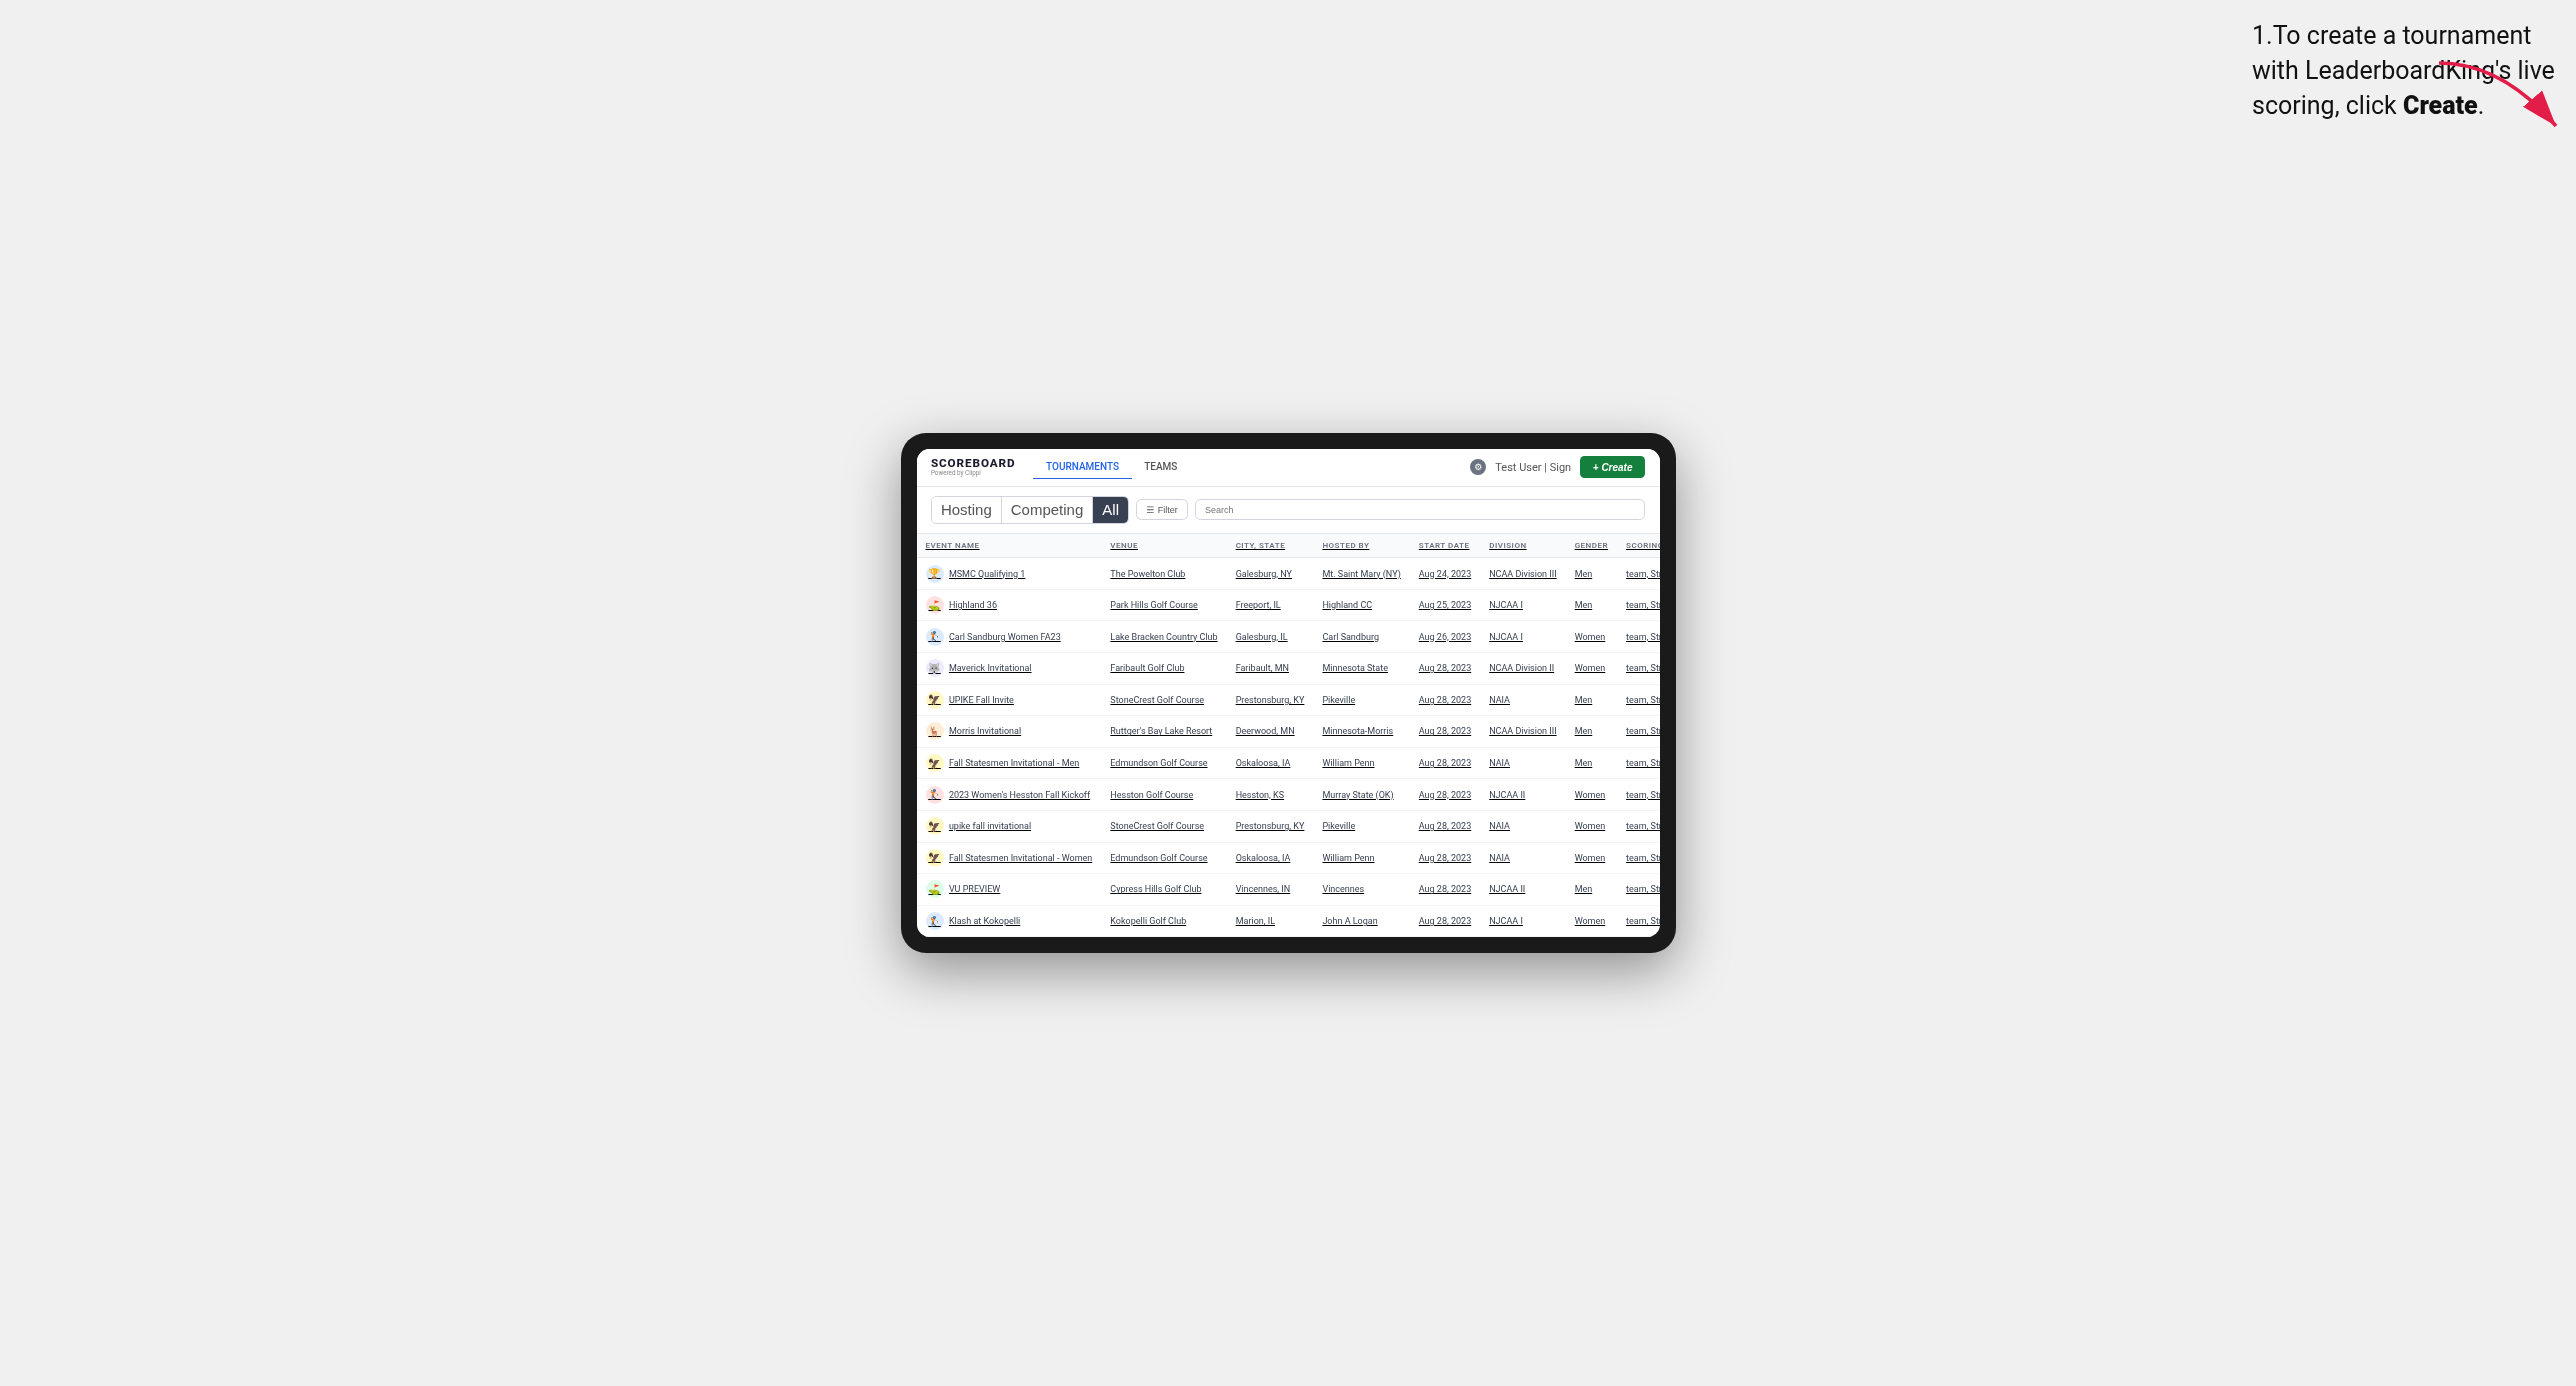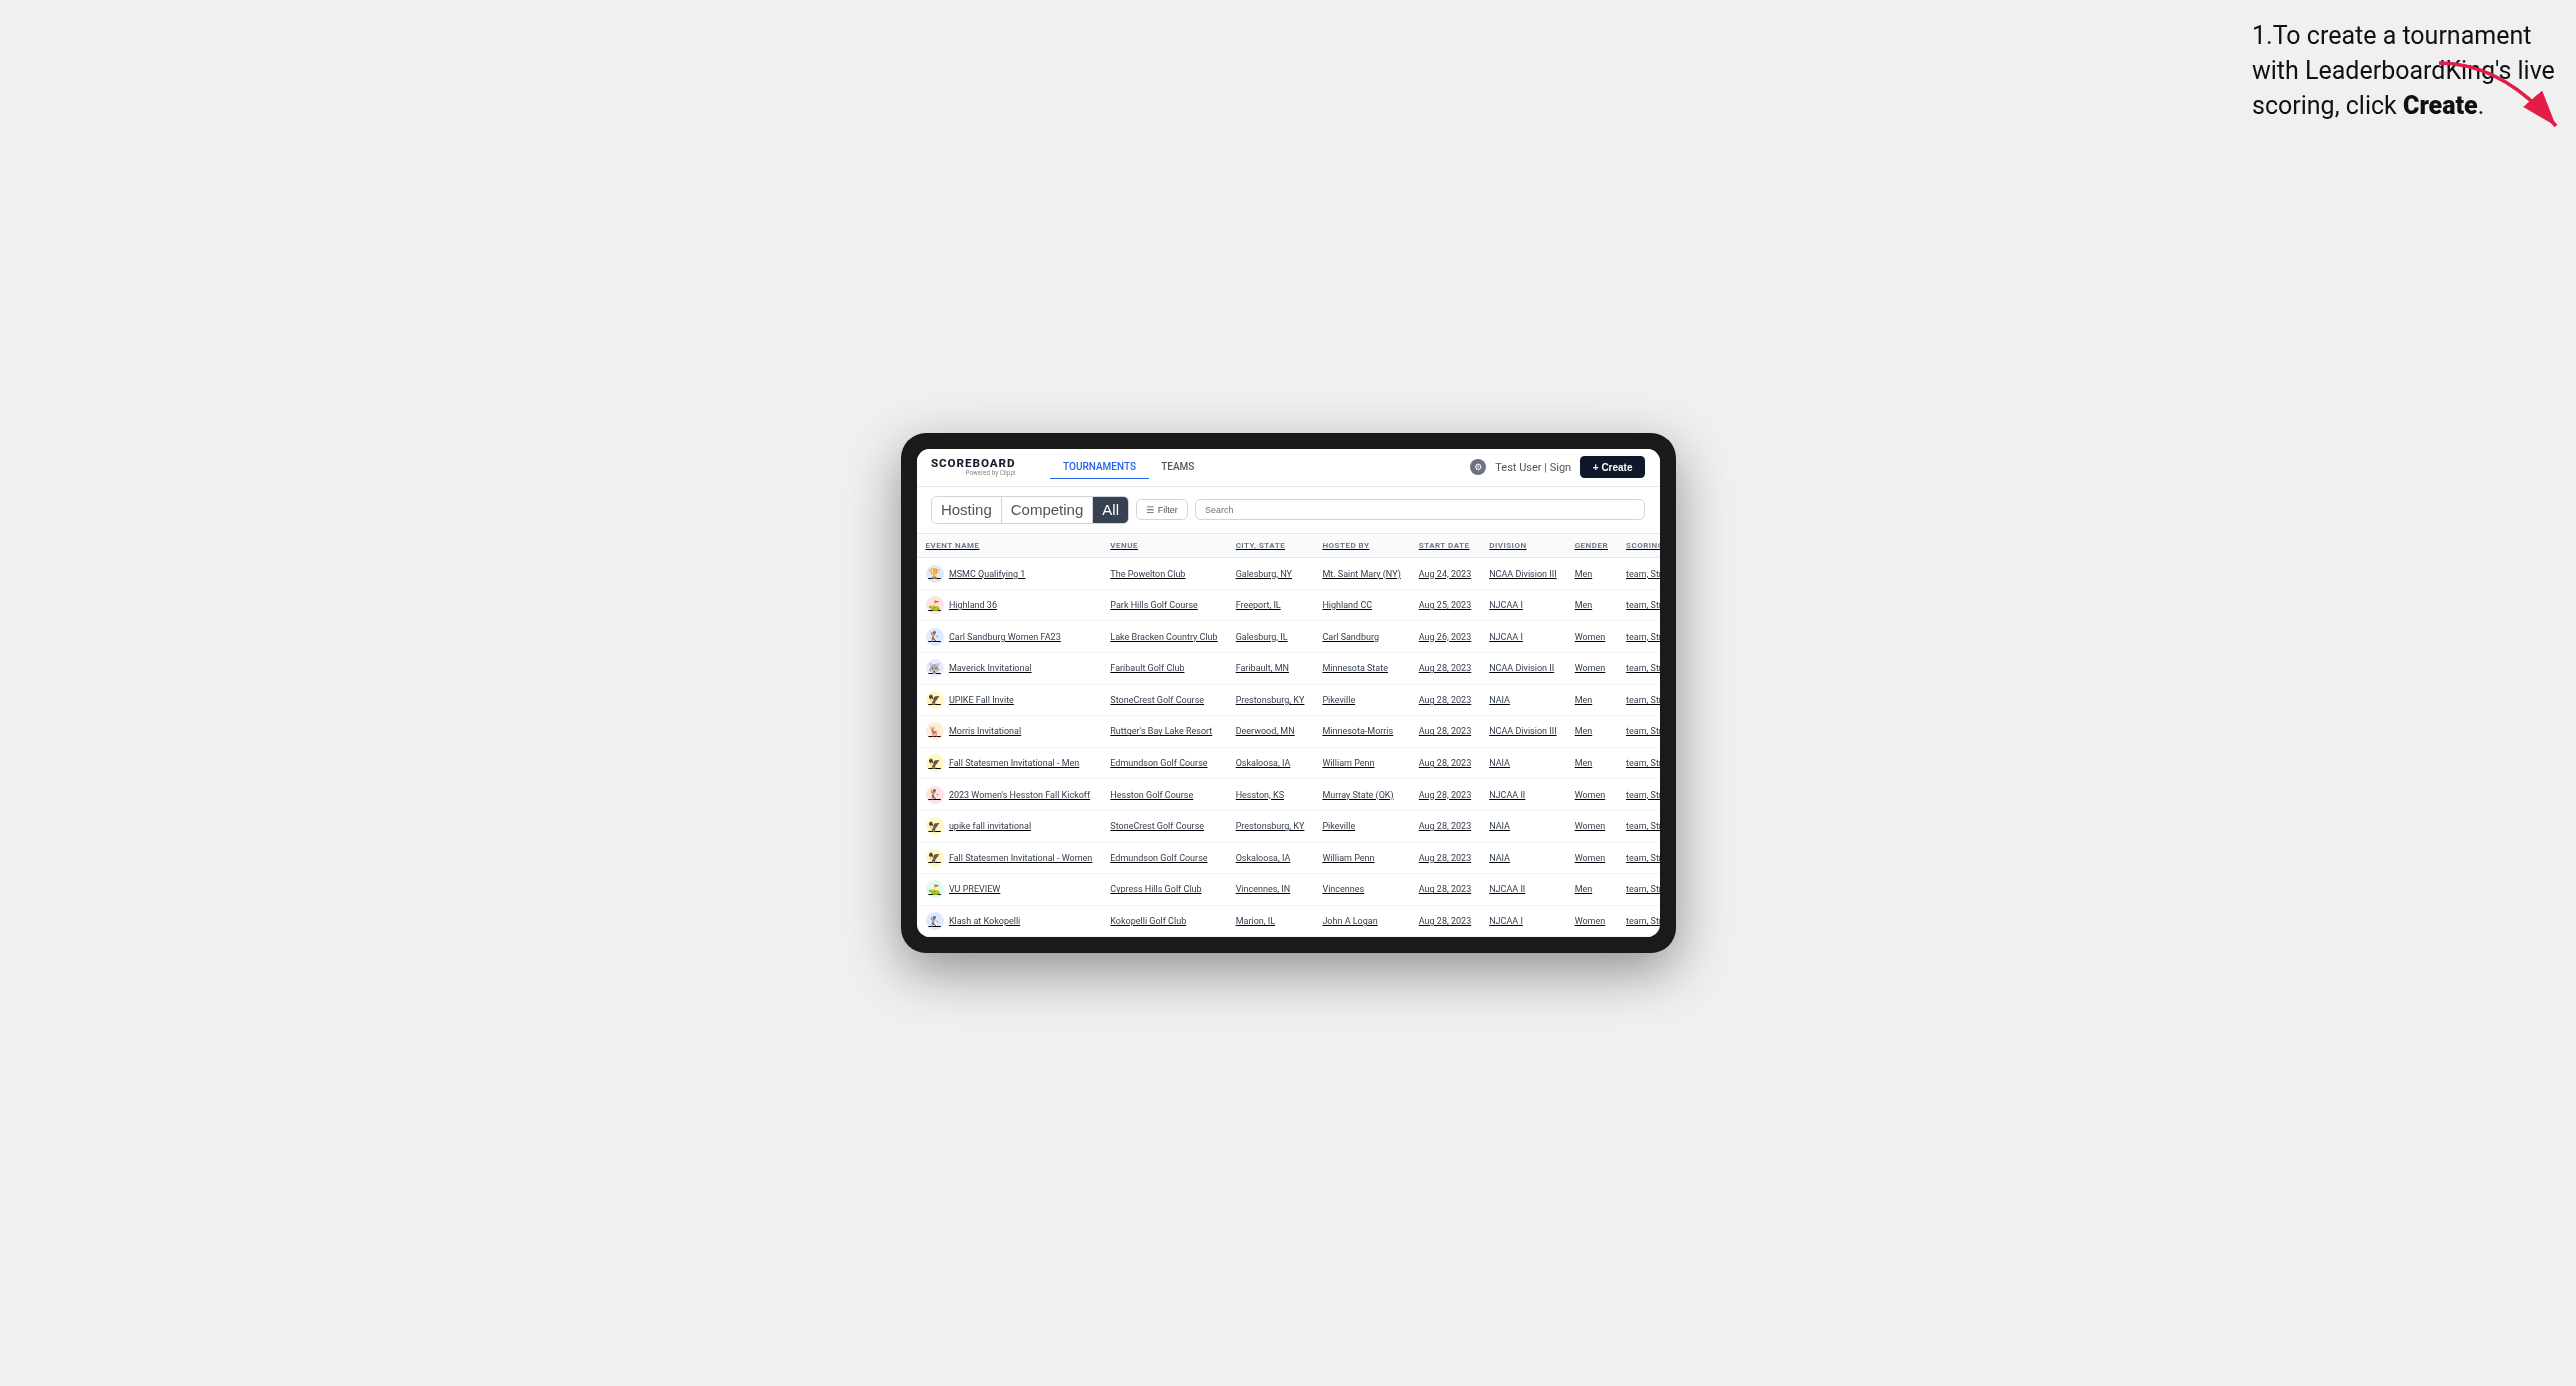--- a/index.html
+++ b/index.html
@@ -48,22 +48,21 @@
       display: flex;
       align-items: center;
       padding: 7.2px 14.4px;
       gap: 18px;
     }
 
     .logo-area {
       display: flex;
       flex-direction: column;
       line-height: 1.1;
-      margin-right: 17px;
-      text-align: right;
+      margin-right: 0;
     }
     .logo-title {
       font-size: 11.7px;
       font-weight: 800;
       letter-spacing: 0.9px;
       color: #1a1a2e;
     }
     .logo-sub {
       font-size: 6.3px;
       color: #888;
@@ -90,31 +89,32 @@
       margin-left: auto;
       display: flex;
       align-items: center;
       gap: 9px;
     }
     .user-text {
       font-size: 11px;
       color: #555;
     }
     .create-btn {
-      background: #0f172a;
+      background: #15803d;
       color: #fff;
       border: none;
       border-radius: 4.5px;
       padding: 5.4px 12.6px;
       font-size: 10px;
       font-weight: 600;
       cursor: pointer;
       display: flex;
       align-items: center;
       gap: 3.6px;
+      font-style: italic;
     }
 
     
     .toolbar {
       padding: 9px 14.4px;
       display: flex;
       align-items: center;
       gap: 7.2px;
       border-bottom: 0.9px solid #e5e7eb;
     }

